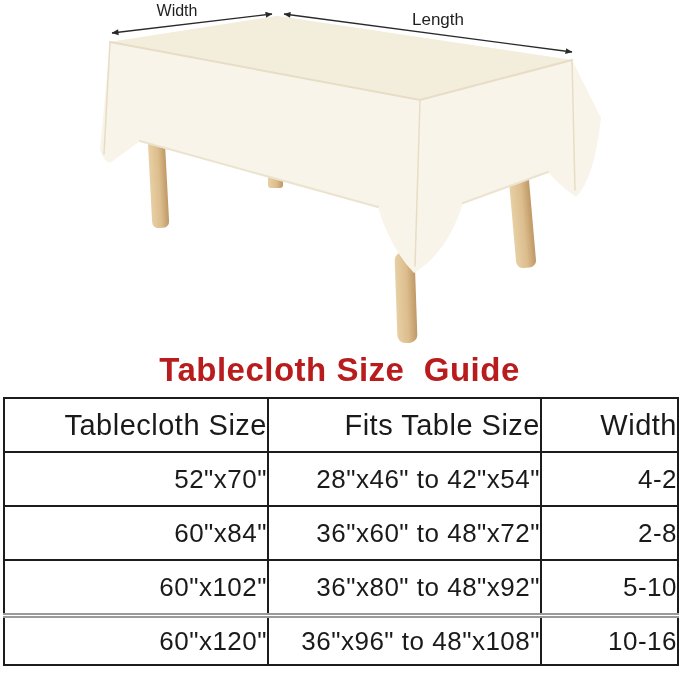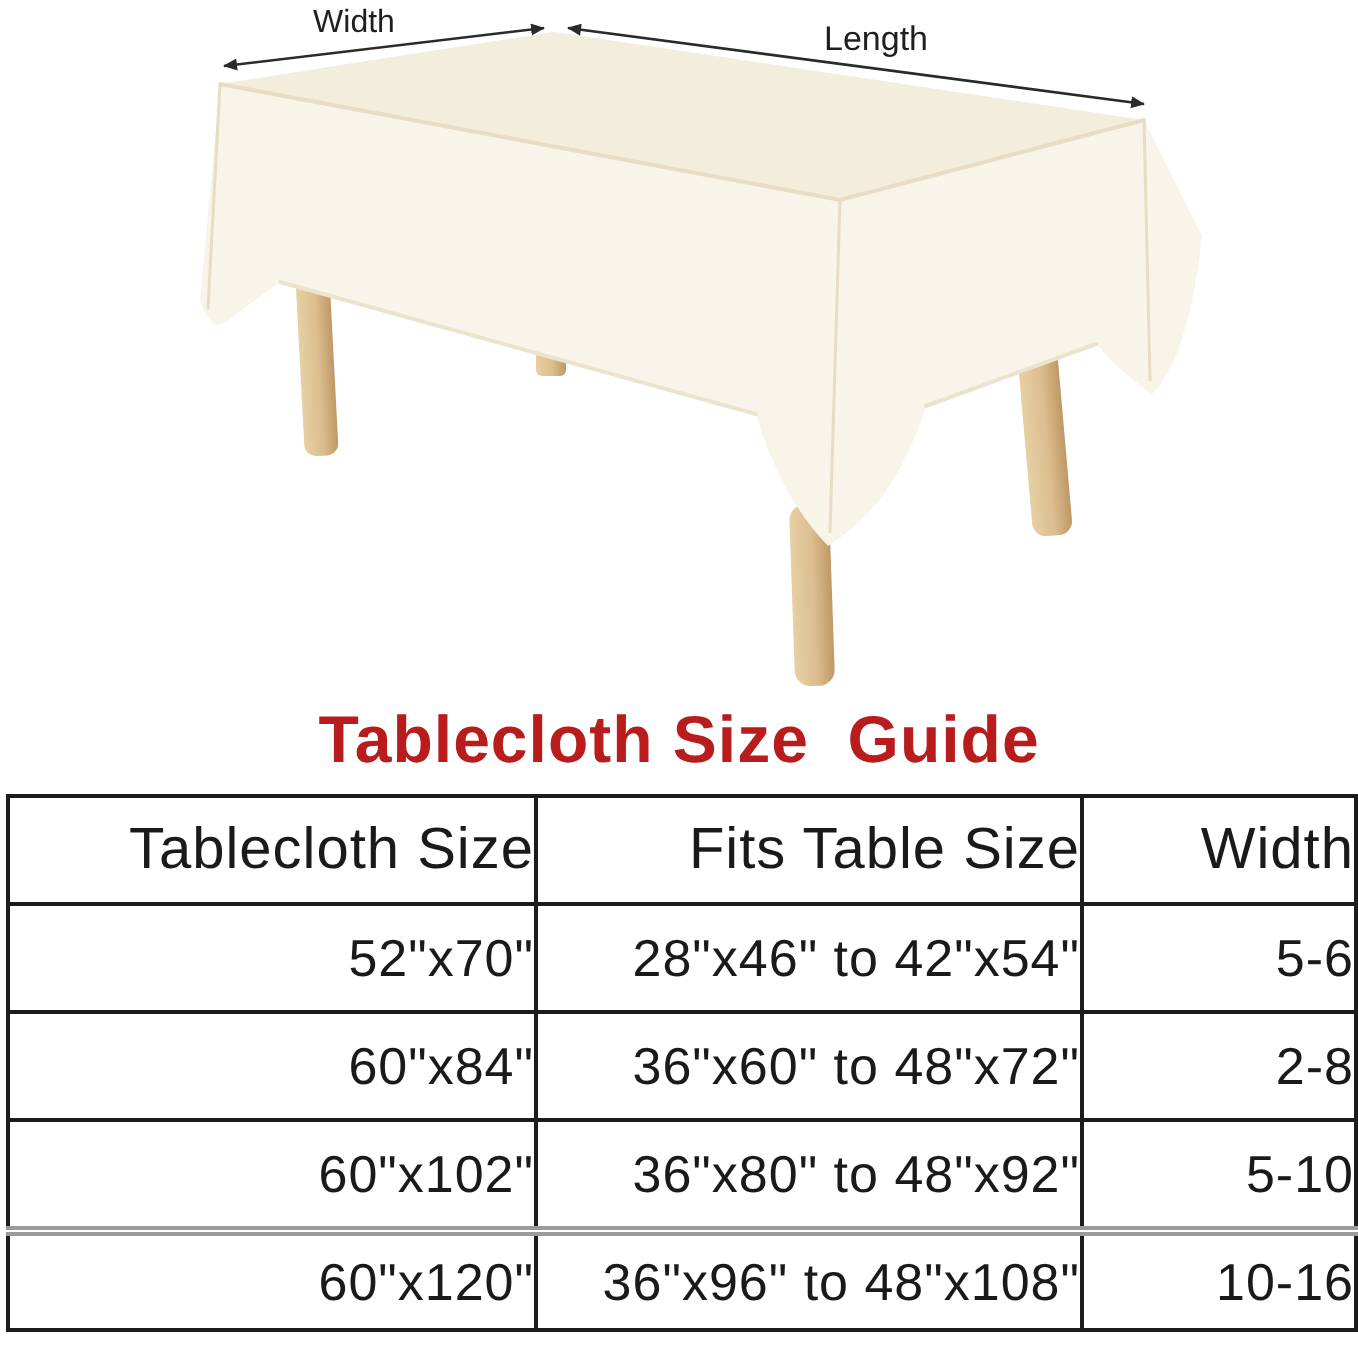--- a/index.html
+++ b/index.html
@@ -122,21 +122,21 @@
       <tr>
         <th>Tablecloth Size</th>
         <th>Fits Table Size</th>
         <th>Width</th>
       </tr>
     </thead>
     <tbody>
       <tr>
         <td>52"x70"</td>
         <td>28"x46" to 42"x54"</td>
-        <td>5-6</td>
+        <td>4-2</td>
       </tr>
       <tr>
         <td>60"x84"</td>
         <td>36"x60" to 48"x72"</td>
         <td>2-8</td>
       </tr>
       <tr>
         <td>60"x102"</td>
         <td>36"x80" to 48"x92"</td>
         <td>5-10</td>

